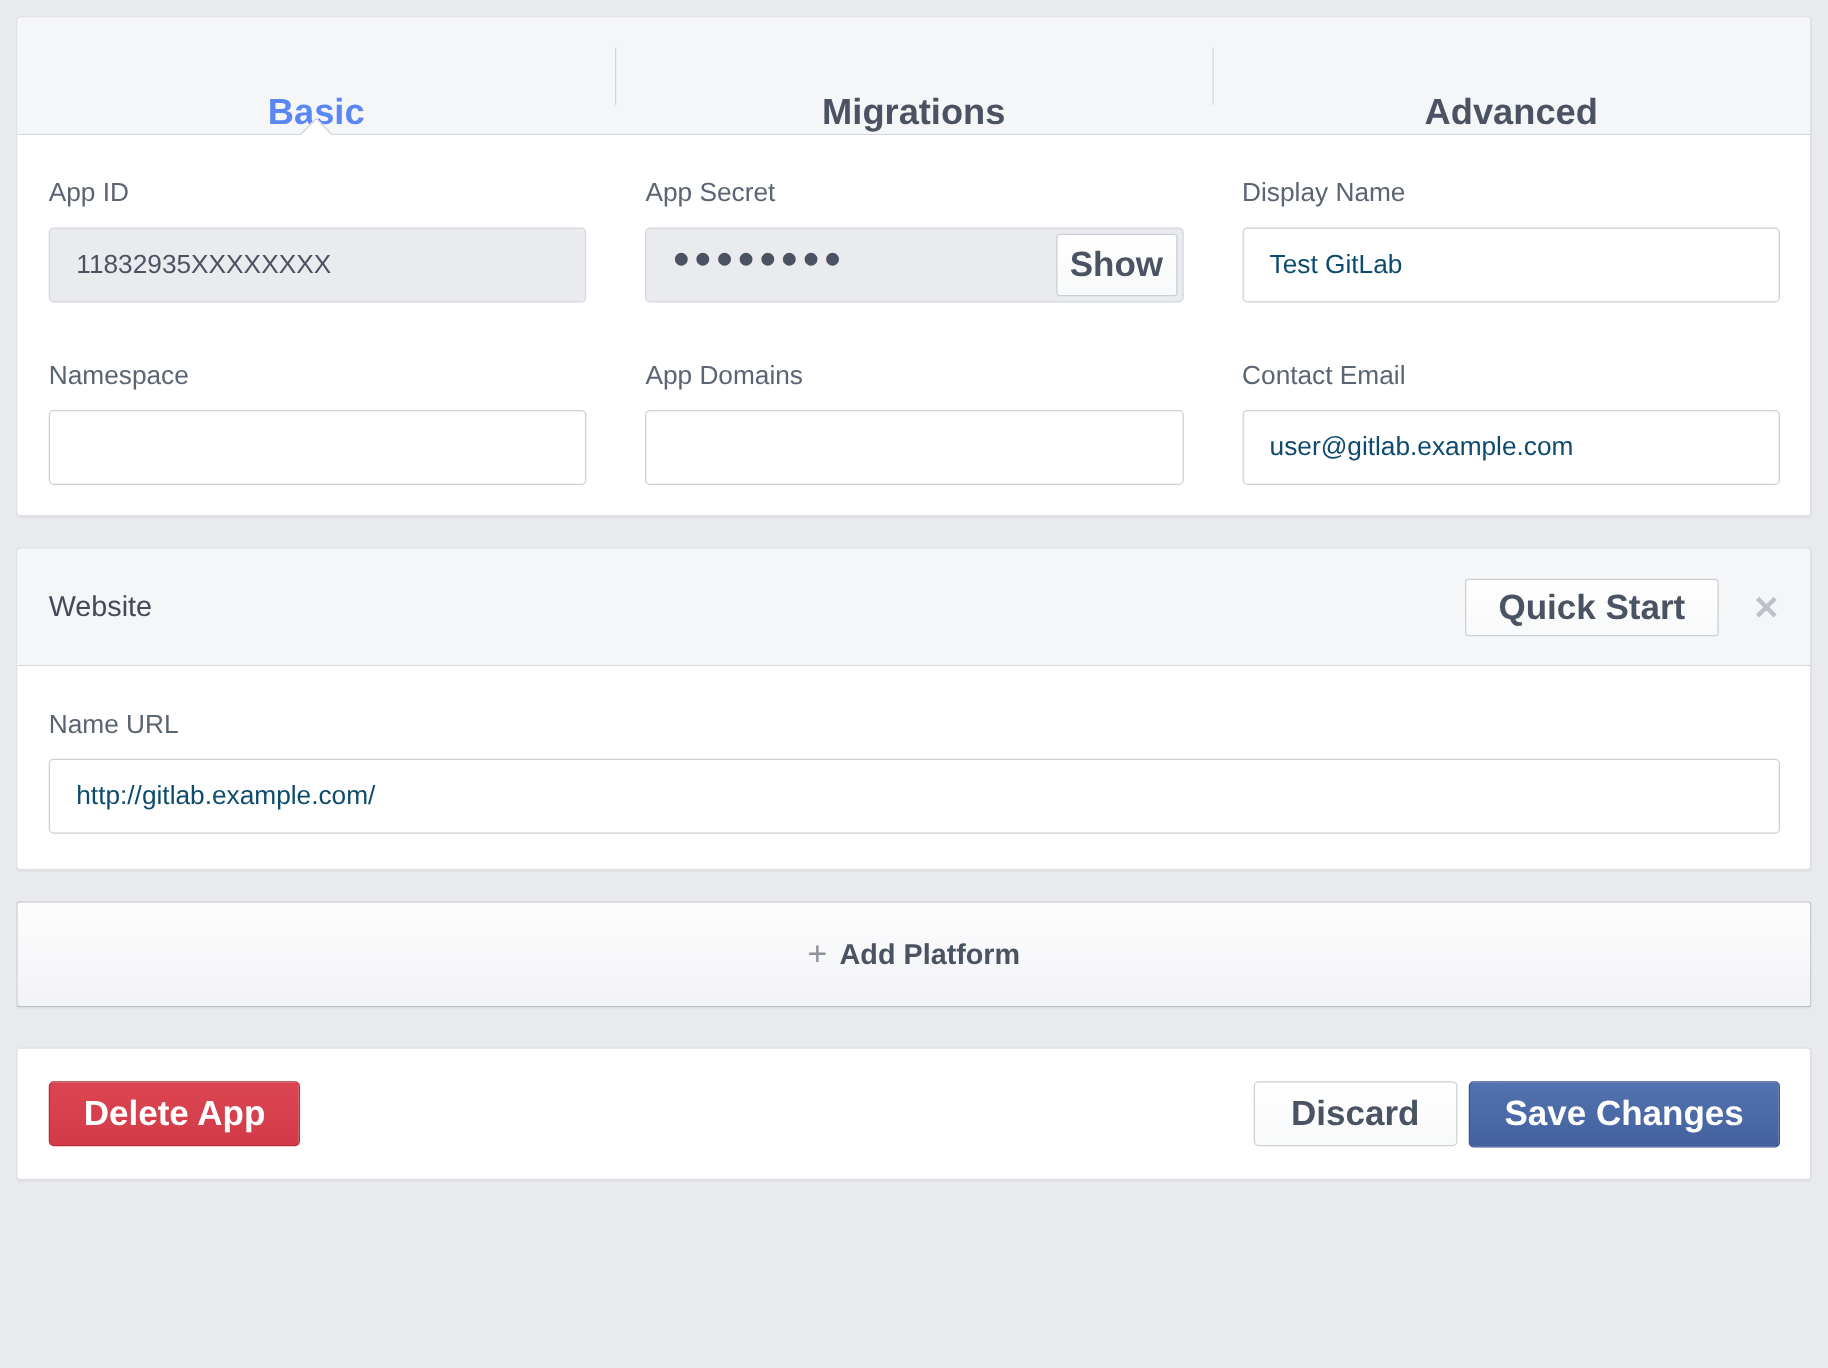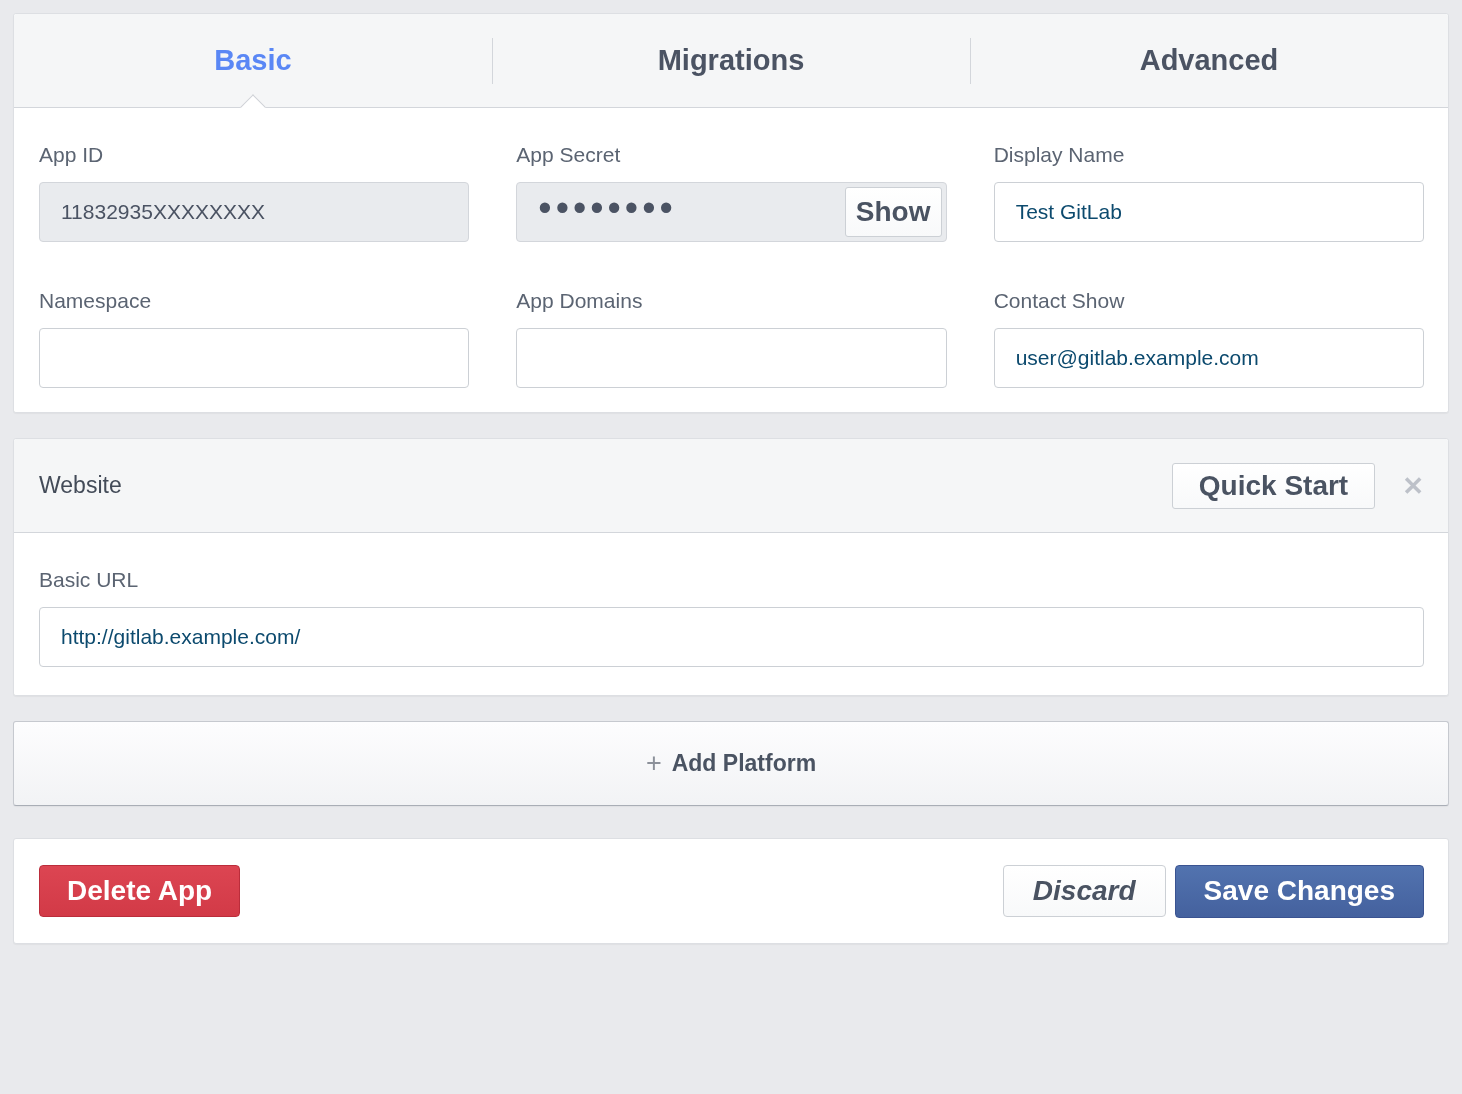--- a/index.html
+++ b/index.html
@@ -22,21 +22,21 @@
     position: relative;
     display: flex;
     height: 94px;
     background: #f5f6f7;
     border-bottom: 1px solid #d3d6db;
     border-radius: 3px 3px 0 0;
   }
   .tab {
     flex: 1;
     display: flex;
-    align-items: center;
+    align-items: flex-end;
     justify-content: center;
     font-size: 29px;
     font-weight: bold;
     color: #4b5363;
     cursor: pointer;
     position: relative;
   }
   .tab + .tab::before {
     content: "";
     position: absolute;
@@ -194,21 +194,21 @@
     padding: 0 24px 0 25px;
   }
   .delete-btn {
     height: 52px;
     padding: 0 27px;
     background: linear-gradient(#dc4552, #d23a47);
     border: 1px solid #bb2d3b;
     color: #ffffff;
   }
   .spacer { flex: 1; }
-  .discard-btn { height: 52px; padding: 0 29px; font-style: italic; }
+  .discard-btn { height: 52px; padding: 0 29px; }
   .save-btn {
     height: 53px;
     padding: 0 28px;
     margin-left: 9px;
     background: linear-gradient(#5273af, #44619e);
     border: 1px solid #3a5391;
     color: #ffffff;
   }
 </style>
 </head>
@@ -253,35 +253,35 @@
       <label class="field-label">Namespace</label>
       <input class="text-input" type="text" value="" style="">
     </div>
 
     <div class="field">
       <label class="field-label">App Domains</label>
       <input class="text-input" type="text" value="" style="">
     </div>
 
     <div class="field">
-      <label class="field-label">Contact Show</label>
+      <label class="field-label">Contact Email</label>
       <input class="text-input" type="text" value="user@gitlab.example.com" style="">
     </div>
   </div>
 </div>
 
 <div class="card card-website">
   <div class="section-header">
     <span class="section-title">Website</span>
     <button class="btn btn-light quickstart-btn">Quick Start</button>
     <span class="close-x">✕</span>
   </div>
   <div class="section-body">
     <div class="field">
-      <label class="field-label">Basic URL</label>
+      <label class="field-label">Name URL</label>
       <input class="text-input" type="text" value="http://gitlab.example.com/" style="">
     </div>
   </div>
 </div>
 
 <div class="card card-addplatform">
   <span class="plus-sign">+</span>
   <span>Add Platform</span>
 </div>
 

